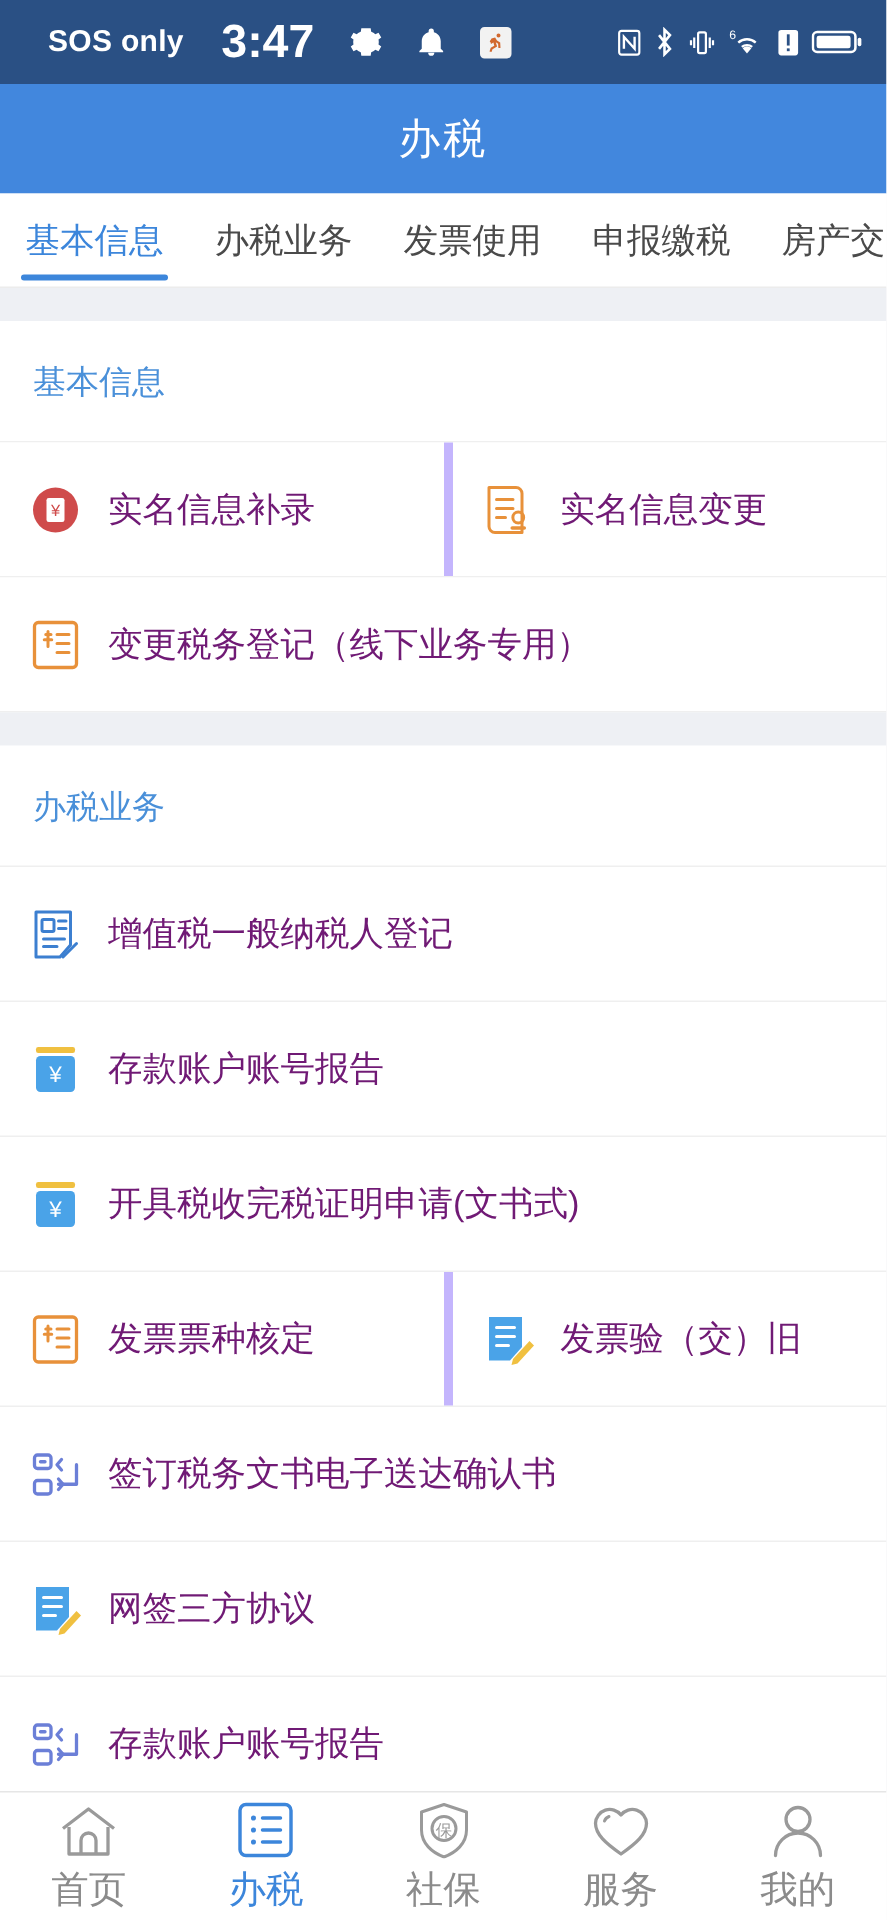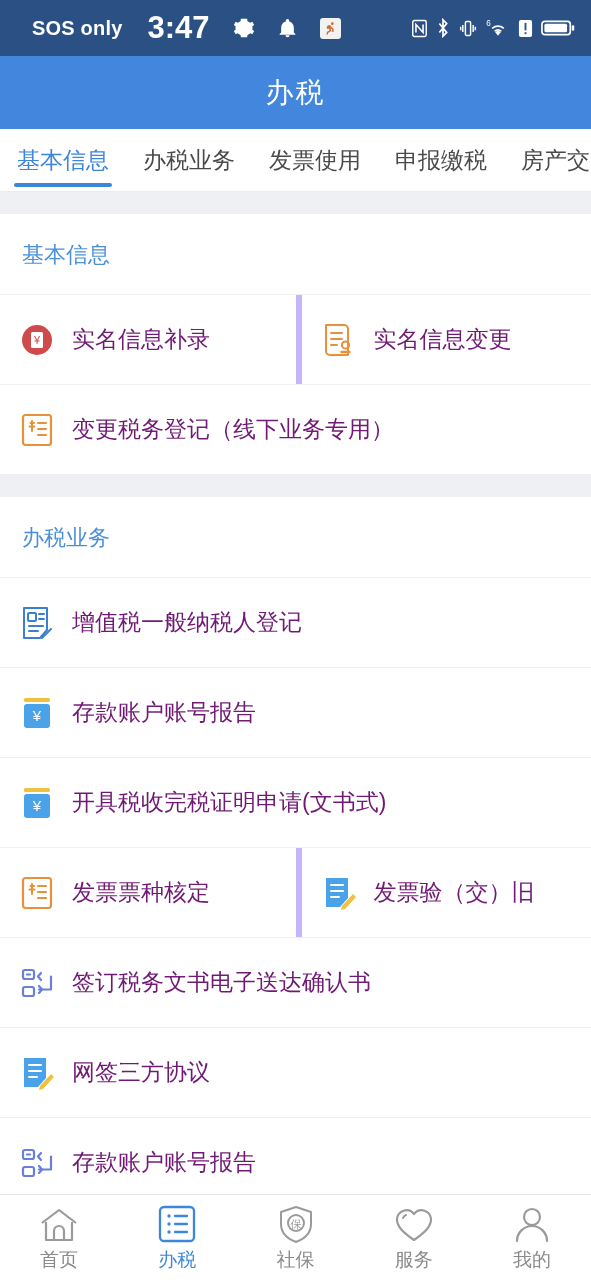--- a/index.html
+++ b/index.html
@@ -65,21 +65,21 @@
   .cell + .cell { border-left:6px solid #c4b5fd; }
   .cell .label { font-size:23px; color:#701a75; line-height:1.25; }
   .icon-wrap { width:38px; height:38px; flex:0 0 38px; display:flex; align-items:center; justify-content:center; }
 
   
   .bottomnav {
     height:86px; flex:0 0 86px; background:#fff; border-top:1px solid #e6e6e6;
     display:flex; align-items:center;
   }
   .nav-item { flex:1 1 20%; display:flex; flex-direction:column; align-items:center; justify-content:center; gap:4px; }
-  .nav-item .nav-label { font-size:19px; color:#8b8b8b; }
+  .nav-item .nav-label { font-size:25px; color:#8b8b8b; }
   .nav-item.active .nav-label { color:#3c86db; }
   .nav-ic { height:40px; display:flex; align-items:flex-end; justify-content:center; }
 </style>
 </head>
 <body>
 
 <div id="app">
 
   <div class="statusbar">
     <div class="sb-left">

